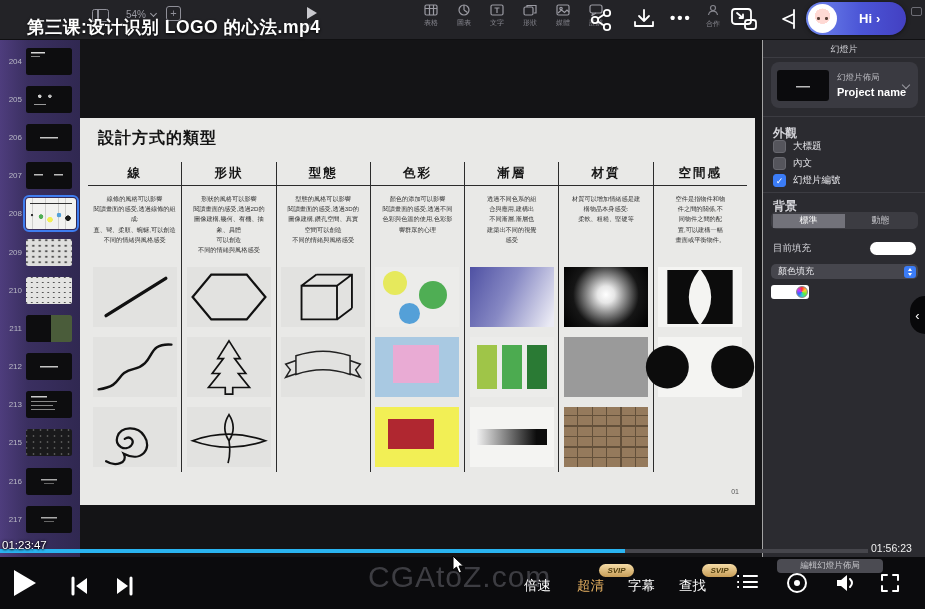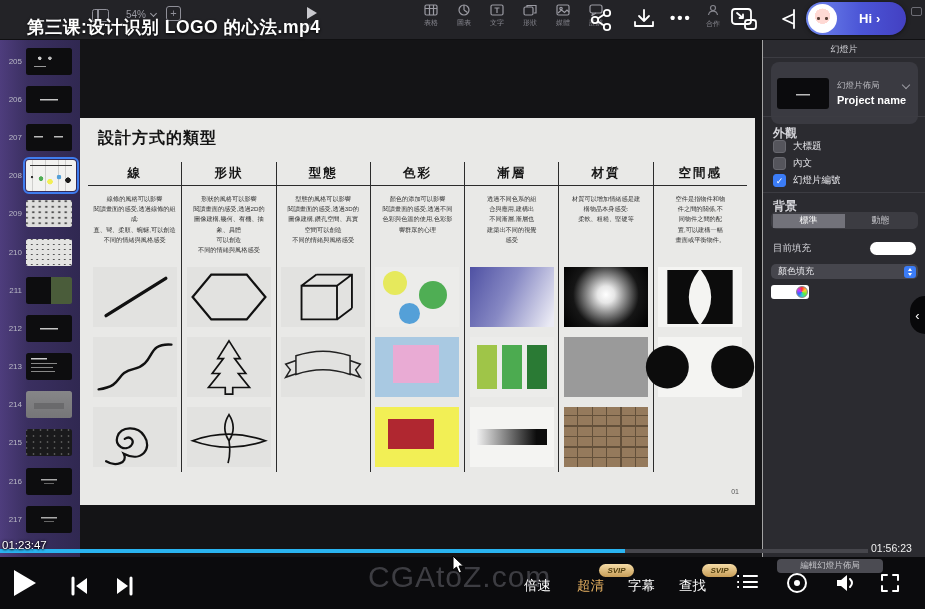--- a/index.html
+++ b/index.html
@@ -75,21 +75,21 @@
   .cell { height:70px; display:flex; align-items:center; justify-content:center; }
   .cellbg { width:84px; height:60px; background:#e2e2e0; display:flex; align-items:center; justify-content:center; }
   .cell svg { overflow:visible; }
   .page-num { position:absolute; right:16px; bottom:10px; font-size:7px; color:#555; }
   .crect { position:relative; }
 
   
   .inspector { position:absolute; left:762px; top:40px; width:163px; height:517px; background:#2b2b30; border-left:1px solid #a3a3a3; }
   .insp-tab { position:absolute; left:0; top:3px; width:100%; text-align:center; font-size:9px; color:#cfcfd4; }
   .insp-tabline { position:absolute; left:0; top:17px; width:100%; height:1px; background:#3c3c42; }
-  .layout-card { position:absolute; left:8px; top:22px; width:147px; height:62px; background:#3a3a41; border-radius:8px; display:flex; align-items:center; }
+  .layout-card { position:absolute; left:8px; top:22px; width:147px; height:46px; background:#3a3a41; border-radius:8px; display:flex; align-items:center; }
   .layout-thumb { width:52px; height:31px; margin-left:6px; background:linear-gradient(#bbb,#bbb) 50% 55%/14px 1.5px no-repeat,#0b0b0d; border-radius:3px; flex:none; }
   .layout-txt { margin-left:8px; min-width:0; }
   .layout-lab { font-size:8.5px; color:#b9b9bf; }
   .layout-name { font-size:11px; font-weight:bold; color:#fff; margin-top:2px; }
   .card-chev { position:absolute; right:9px; top:20px; width:6px; height:6px; border-right:1.6px solid #9a9aa2; border-bottom:1.6px solid #9a9aa2; transform:rotate(45deg); }
   .divider { position:absolute; left:0; width:100%; height:1px; background:#3c3c42; }
   .sec-lab { position:absolute; left:10px; font-size:12px; font-weight:bold; color:#d5d5da; }
   .opt-row { position:absolute; left:10px; display:flex; align-items:center; gap:7px; }
   .cbx { width:13px; height:13px; border-radius:3px; background:#55555c; border:1px solid #68686f; flex:none; }
   .cbx.on { background:#3b7cf6; border-color:#3b7cf6; color:#fff; font-size:9px; line-height:12px; text-align:center; }
@@ -233,20 +233,24 @@
   </div>
 
   <div class="avatar-pill">
     <div class="avatar-face"></div>
     <span class="hi-txt">Hi</span>
     <span class="hi-arrow">›</span>
   </div>
 
   <div class="sidebar">
     <div class="srow">
+        <span class="snum">204</span>
+        <div class="thumb" data-kind="dark-note"></div>
+      </div>
+    <div class="srow">
         <span class="snum">205</span>
         <div class="thumb" data-kind="dark-logos"></div>
       </div>
     <div class="srow">
         <span class="snum">206</span>
         <div class="thumb" data-kind="dark-center"></div>
       </div>
     <div class="srow">
         <span class="snum">207</span>
         <div class="thumb" data-kind="dark-two"></div>
@@ -267,24 +271,20 @@
         <span class="snum">211</span>
         <div class="thumb" data-kind="dark-green"></div>
       </div>
     <div class="srow">
         <span class="snum">212</span>
         <div class="thumb" data-kind="dark-center"></div>
       </div>
     <div class="srow">
         <span class="snum">213</span>
         <div class="thumb" data-kind="dark-text"></div>
-      </div>
-    <div class="srow">
-        <span class="snum">214</span>
-        <div class="thumb" data-kind="photo"></div>
       </div>
     <div class="srow">
         <span class="snum">215</span>
         <div class="thumb" data-kind="dark-grid"></div>
       </div>
     <div class="srow">
         <span class="snum">216</span>
         <div class="thumb" data-kind="dark-logo"></div>
       </div>
     <div class="srow">

